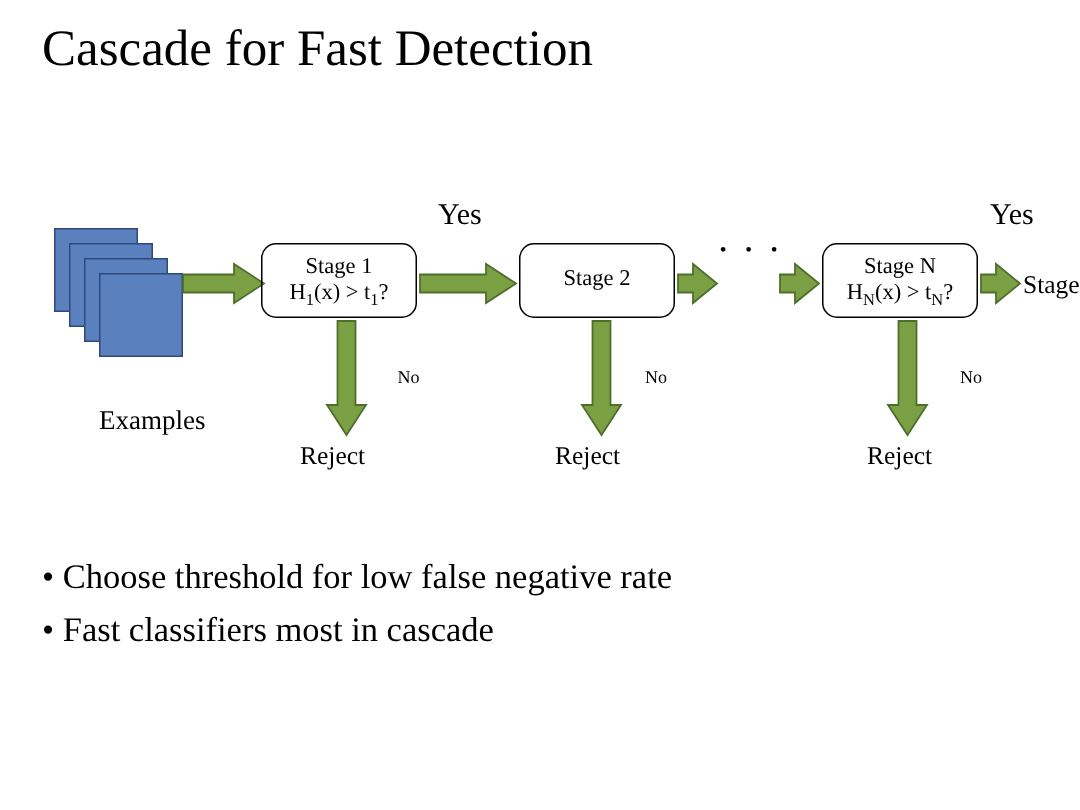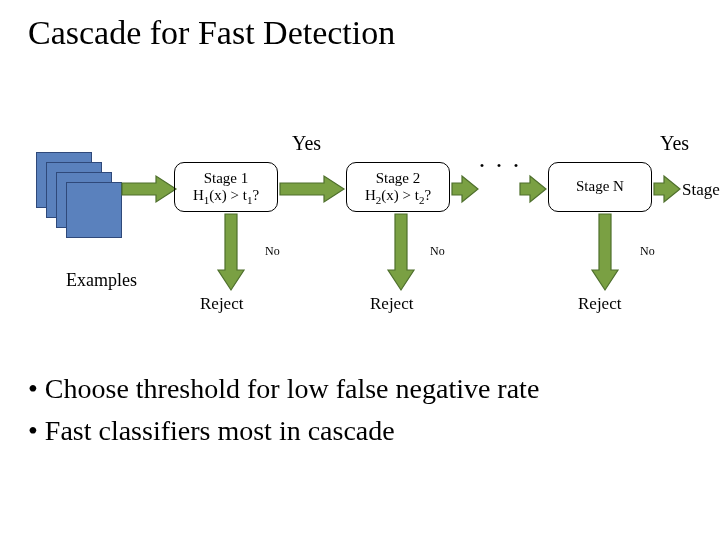--- a/index.html
+++ b/index.html
@@ -125,21 +125,21 @@
   .arrow-svg {
     position: absolute;
     overflow: visible;
   }
 
   .bullets {
     position: absolute;
     top: 368px;
     left: 28px;
     right: 28px;
-    font-size: 28px;
+    font-size: 23px;
     line-height: 1.5;
   }
   .bullets div::before {
     content: "•  ";
   }
 </style>
 </head>
 <body>
 
 <div class="slide">
@@ -168,35 +168,35 @@
     </div>
 
     <div class="yes yes1">Yes</div>
 
     <svg class="arrow-svg" style="left:280px;top:46px;width:64px;height:26px;">
       <polygon points="0,7 44,7 44,0 64,13 44,26 44,19 0,19" fill="#7aa043" stroke="#4e6f2c" stroke-width="1.2"></polygon>
     </svg>
 
     <div class="stage stage2">
       <span class="ln1">Stage 2</span>
-      <span class="ln2">H<sub>2</sub>(x) &gt; t<sub>2</sub>?</span>
     </div>
 
     <svg class="arrow-svg" style="left:452px;top:46px;width:26px;height:26px;">
       <polygon points="0,7 10,7 10,0 26,13 10,26 10,19 0,19" fill="#7aa043" stroke="#4e6f2c" stroke-width="1.2"></polygon>
     </svg>
 
     <div class="dots">. . .</div>
 
     <svg class="arrow-svg" style="left:520px;top:46px;width:26px;height:26px;">
       <polygon points="0,7 10,7 10,0 26,13 10,26 10,19 0,19" fill="#7aa043" stroke="#4e6f2c" stroke-width="1.2"></polygon>
     </svg>
 
     <div class="stage stageN">
       <span class="ln1">Stage N</span>
+      <span class="ln2">H<sub>N</sub>(x) &gt; t<sub>N</sub>?</span>
     </div>
 
     <div class="yes yesN">Yes</div>
 
     <svg class="arrow-svg" style="left:654px;top:46px;width:26px;height:26px;">
       <polygon points="0,7 10,7 10,0 26,13 10,26 10,19 0,19" fill="#7aa043" stroke="#4e6f2c" stroke-width="1.2"></polygon>
     </svg>
     <div class="pass">Stage</div>
 
     <svg class="arrow-svg" style="left:218px;top:84px;width:26px;height:76px;">

